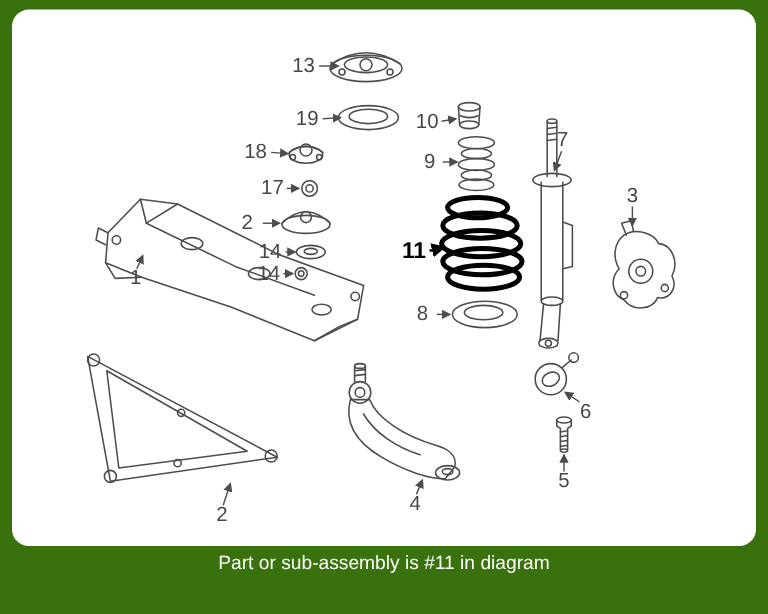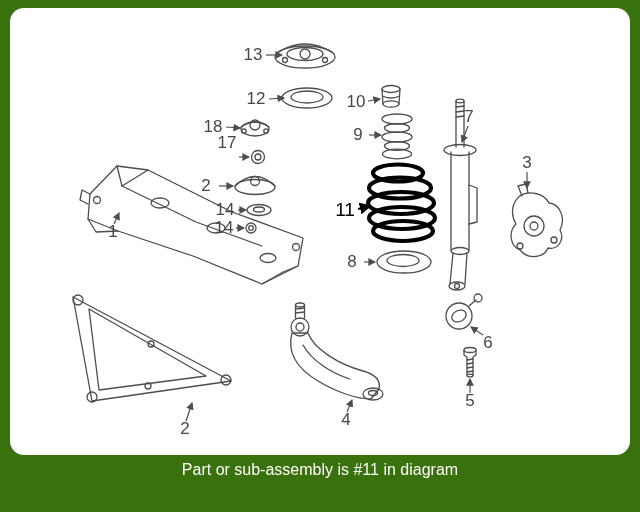--- a/index.html
+++ b/index.html
@@ -4,21 +4,21 @@
 <style>
   *{margin:0;padding:0;box-sizing:border-box}
   html,body{width:640px;height:512px;overflow:hidden}
   body{background:#39710d;font-family:"Liberation Sans",sans-serif}
   .stage{position:relative;width:640px;height:512px}
   .stage svg{position:absolute;left:0;top:0}
   .part-label{
     position:absolute;transform:translate(-50%,-50%);
     font-size:17px;color:#474747;user-select:none;white-space:nowrap;text-align:right;
   }
-  .part-label.hl{font-weight:normal;color:#000;font-size:19px}
+  .part-label.hl{font-weight:bold;color:#000;font-size:19px}
   .banner{
     position:absolute;left:0;right:0;top:459px;text-align:center;
     color:#ffffff;font-size:16px;line-height:21px;
   }
 </style>
 </head>
 <body style="background: rgb(57, 113, 13);">
 
 <div class="stage">
 
@@ -206,25 +206,25 @@
   <span class="part-label" style="left:185px;top:429px">2</span>
   <span class="part-label" style="left:527px;top:163px">3</span>
   <span class="part-label" style="left:346px;top:420px">4</span>
   <span class="part-label" style="left:470px;top:401px">5</span>
   <span class="part-label" style="left:488px;top:343px">6</span>
   <span class="part-label" style="left:469px;top:117px">7</span>
   <span class="part-label" style="left:352px;top:262px">8</span>
   <span class="part-label" style="left:358px;top:135px">9</span>
   <span class="part-label" style="left:356px;top:102px">10</span>
   <span class="part-label hl" style="left:345px;top:210px">11</span>
-  <span class="part-label" style="left:256px;top:99px">12</span>
+  <span class="part-label" style="left:256px;top:99px">19</span>
   <span class="part-label" style="left:253px;top:55px">13</span>
   <span class="part-label" style="left:224px;top:228px">14</span>
   <span class="part-label" style="left:225px;top:210px">14</span>
   <span class="part-label" style="left:206px;top:186px">2</span>
-  <span class="part-label" style="left:227px;top:143px">17</span>
+  <span class="part-label" style="left:227px;top:157px">17</span>
   <span class="part-label" style="left:213px;top:127px">18</span>
 
   <div class="banner" style="color: rgb(255, 255, 255);">
     <div>Part or sub-assembly is #11 in diagram</div>
   </div>
 
 </div>
 
 </body></html>

